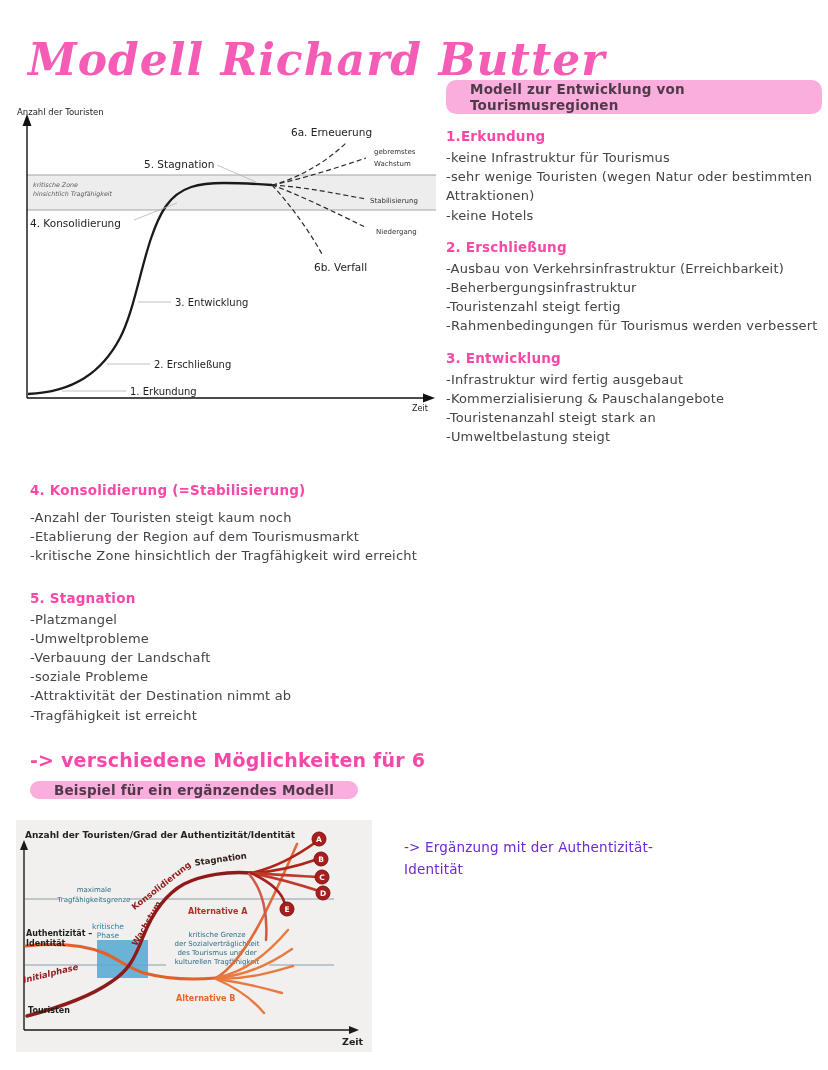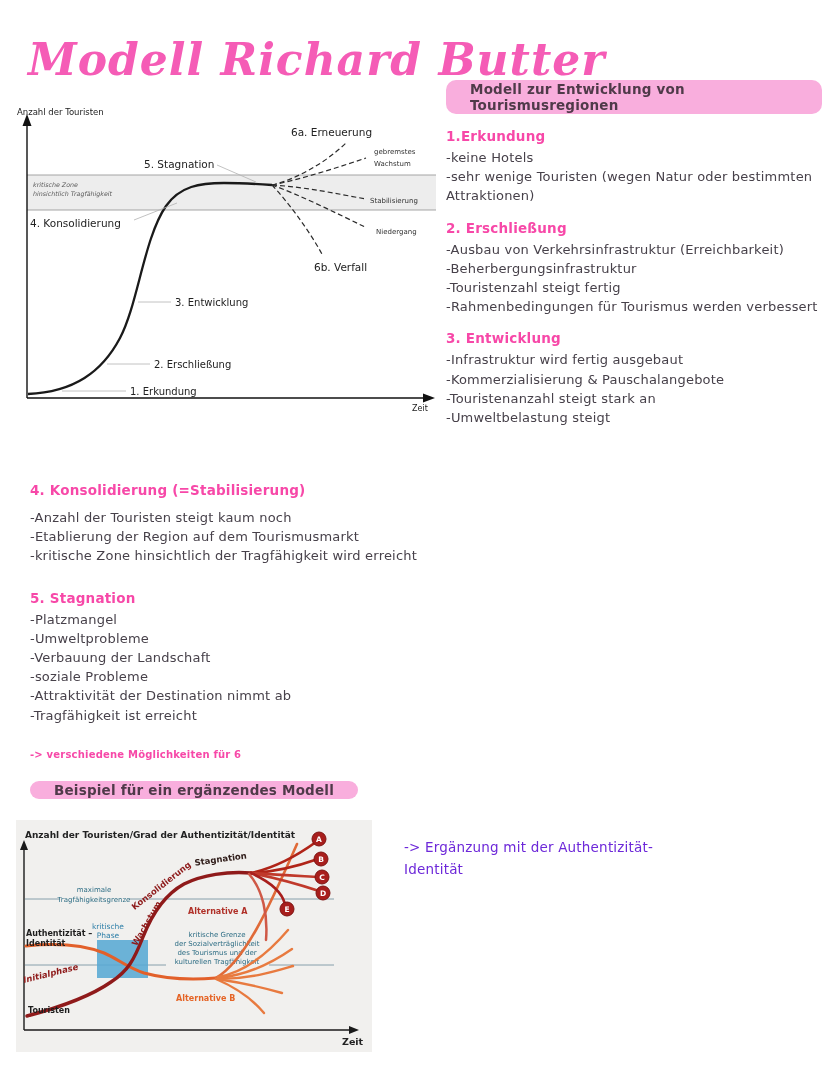--- a/index.html
+++ b/index.html
@@ -12,21 +12,21 @@
   .chart2{position:absolute;left:16px;top:820px;}
   .right-col{position:absolute;left:446px;top:80px;width:376px;}
   .hl{display:inline-block;background:#f9aedd;border-radius:10px;padding:1px 24px;
       color:#4f3a49;font-weight:bold;font-size:13.5px;letter-spacing:.2px;}
   .sec{margin-top:14px;}
   .sec-title{color:#f748a8;font-weight:bold;font-size:13.5px;margin-bottom:4px;letter-spacing:.2px;}
   .item{font-size:13px;line-height:19.2px;letter-spacing:.2px;color:#47414a;}
   .left-notes{position:absolute;left:30px;top:468px;width:405px;}
   .left-notes .sec{margin-bottom:24px;}
   .gap-items{margin-top:10px;}
-  .arrow-note{color:#f748a8;font-weight:bold;font-size:10px;margin-top:19px;letter-spacing:.2px;}
+  .arrow-note{color:#f748a8;font-weight:bold;font-size:19px;margin-top:19px;letter-spacing:.2px;}
   .bottom-heading{position:absolute;left:30px;top:781px;}
   .side-note{position:absolute;left:404px;top:836px;width:330px;font-size:13.5px;
              line-height:22px;letter-spacing:.2px;color:#6d28d9;white-space:pre-line;}
 </style>
 </head>
 <body>
 
 <div class="page">
 
   <h1 class="title">Modell Richard Butter</h1>
@@ -71,22 +71,23 @@
     <text x="360" y="60" font-size="7" fill="#333">Wachstum</text>
     <text x="356" y="97" font-size="7" fill="#333">Stabilisierung</text>
     <text x="362" y="128" font-size="7" fill="#333">Niedergang</text>
   </svg>
 
   <div class="right-col">
     <span class="hl">Modell zur Entwicklung von Tourismusregionen</span>
 
     <div class="sec">
       <div class="sec-title">1.Erkundung</div>
+      <div class="item">-keine Infrastruktur für Tourismus</div>
+      <div class="item">-sehr wenige Touristen (wegen Natur oder bestimmten Attraktionen)</div>
       <div class="item">-keine Hotels</div>
-      <div class="item">-sehr wenige Touristen (wegen Natur oder bestimmten Attraktionen)</div>
     </div>
 
     <div class="sec">
       <div class="sec-title">2. Erschließung</div>
       <div class="item">-Ausbau von Verkehrsinfrastruktur (Erreichbarkeit)</div>
       <div class="item">-Beherbergungsinfrastruktur</div>
       <div class="item">-Touristenzahl steigt fertig</div>
       <div class="item">-Rahmenbedingungen für Tourismus werden verbessert</div>
     </div>
 

